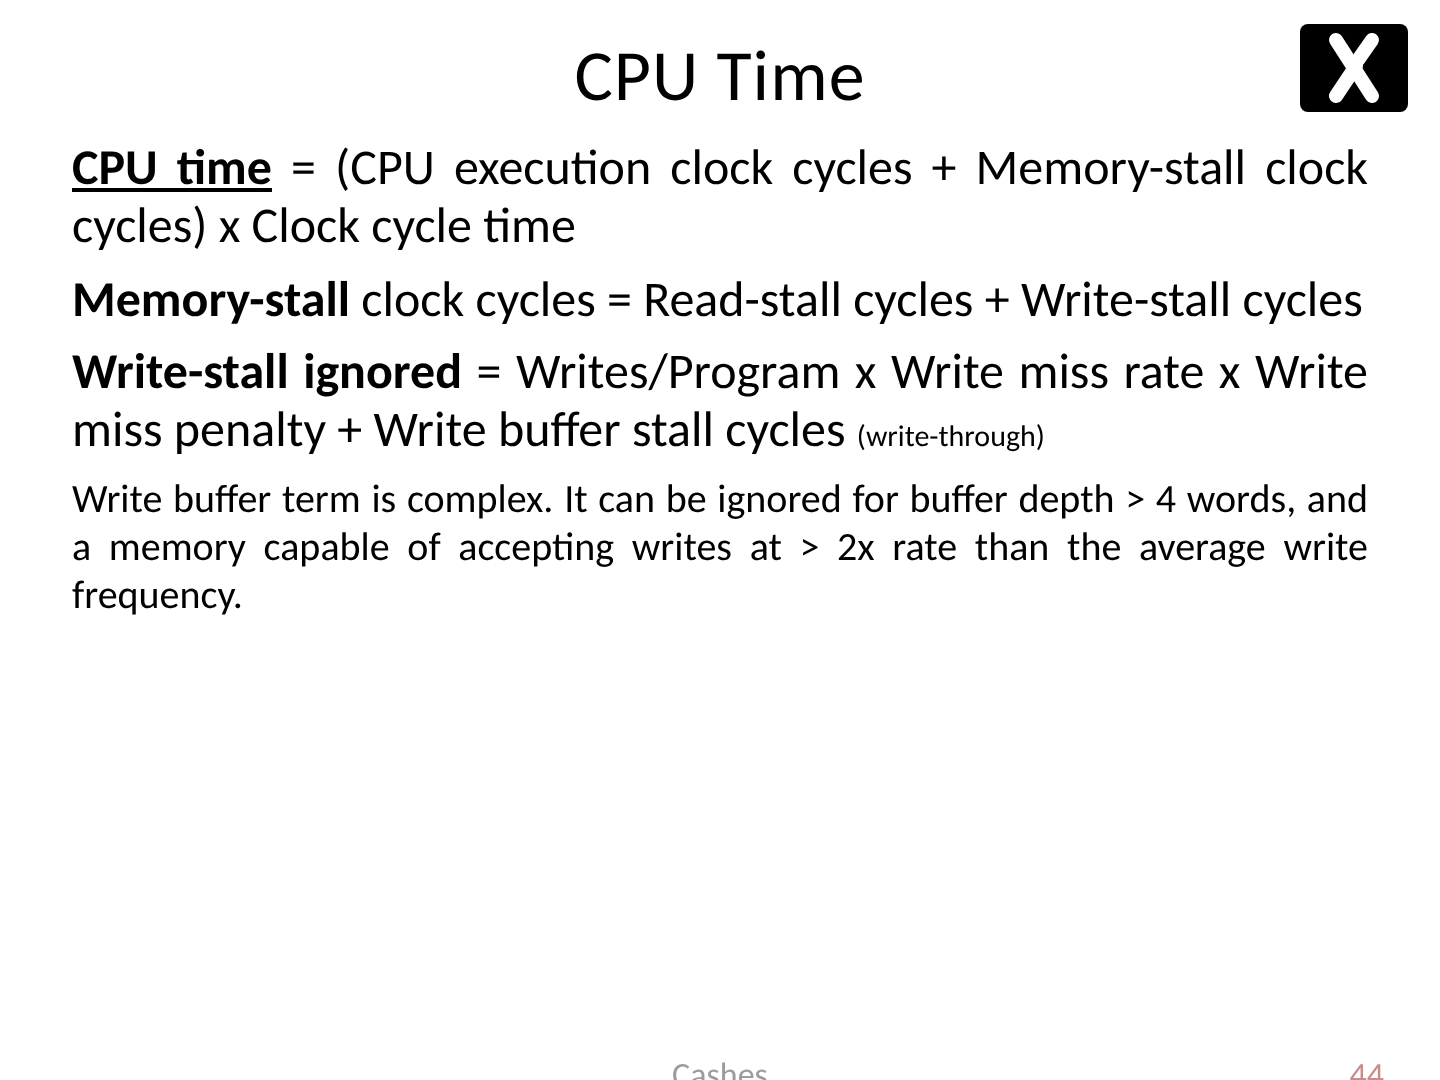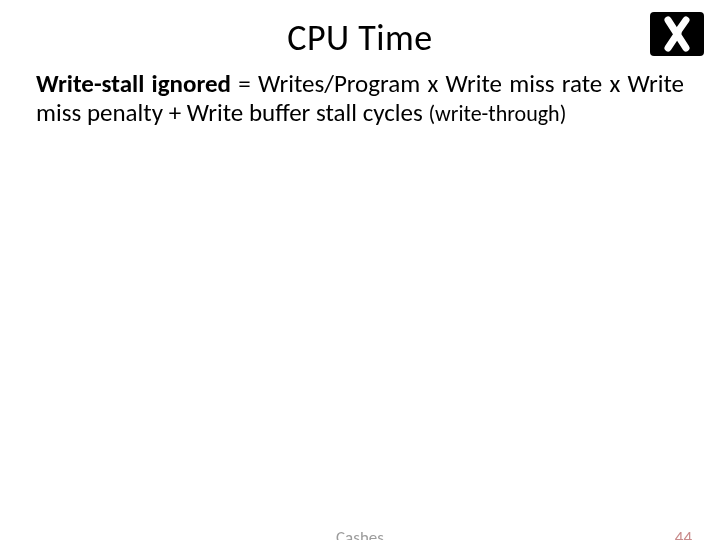--- a/index.html
+++ b/index.html
@@ -38,21 +38,21 @@
     text-align: justify;
     font-size: 25px;
     line-height: 1.15;
   }
   .body-block p.small {
     font-size: 20px;
     line-height: 1.2;
   }
   .term { font-weight: 700; color: #000; }
   .ul { text-decoration: underline; }
-  .trail { font-size: 22px; }
+  .trail { font-size: 15px; }
   .footer {
     position: absolute;
     bottom: 13px;
     left: 0;
     width: 720px;
     font-size: 17px;
   }
   .footer-center {
     position: absolute;
     left: 50%;
@@ -77,27 +77,34 @@
       <path d="M20 10 L38 38" stroke="#fff" stroke-width="7" stroke-linecap="round"></path>
       <path d="M20 38 L30 23" stroke="#fff" stroke-width="7" stroke-linecap="round"></path>
       <path d="M38 10 L31 20" stroke="#fff" stroke-width="7" stroke-linecap="round"></path>
     </svg>
   </div>
 
   <div class="title">CPU Time</div>
 
   <div class="body-block">
 
+    <p>
+      <span class="term ul">CPU time</span><span> = (CPU execution clock cycles + Memory-stall clock cycles) x  Clock cycle time</span>
+    </p>
 
+    <p>
+      <span class="term">Memory-stall</span><span> clock cycles = Read-stall cycles + Write-stall cycles</span>
+    </p>
 
 
     <p>
       <span class="term">Write-stall ignored</span><span> = Writes/Program x Write miss rate x Write miss penalty + Write buffer stall cycles </span><span class="trail">(write-through)</span>
     </p>
 
+    <p class="small">Write buffer term is complex.  It can be ignored for buffer depth &gt; 4 words, and a memory capable of accepting writes at &gt; 2x rate than the average write frequency.</p>
 
   </div>
 
   <div class="footer">
     <span class="footer-center">Cashes</span>
     <span class="footer-right">44</span>
   </div>
 
 </div>
 

